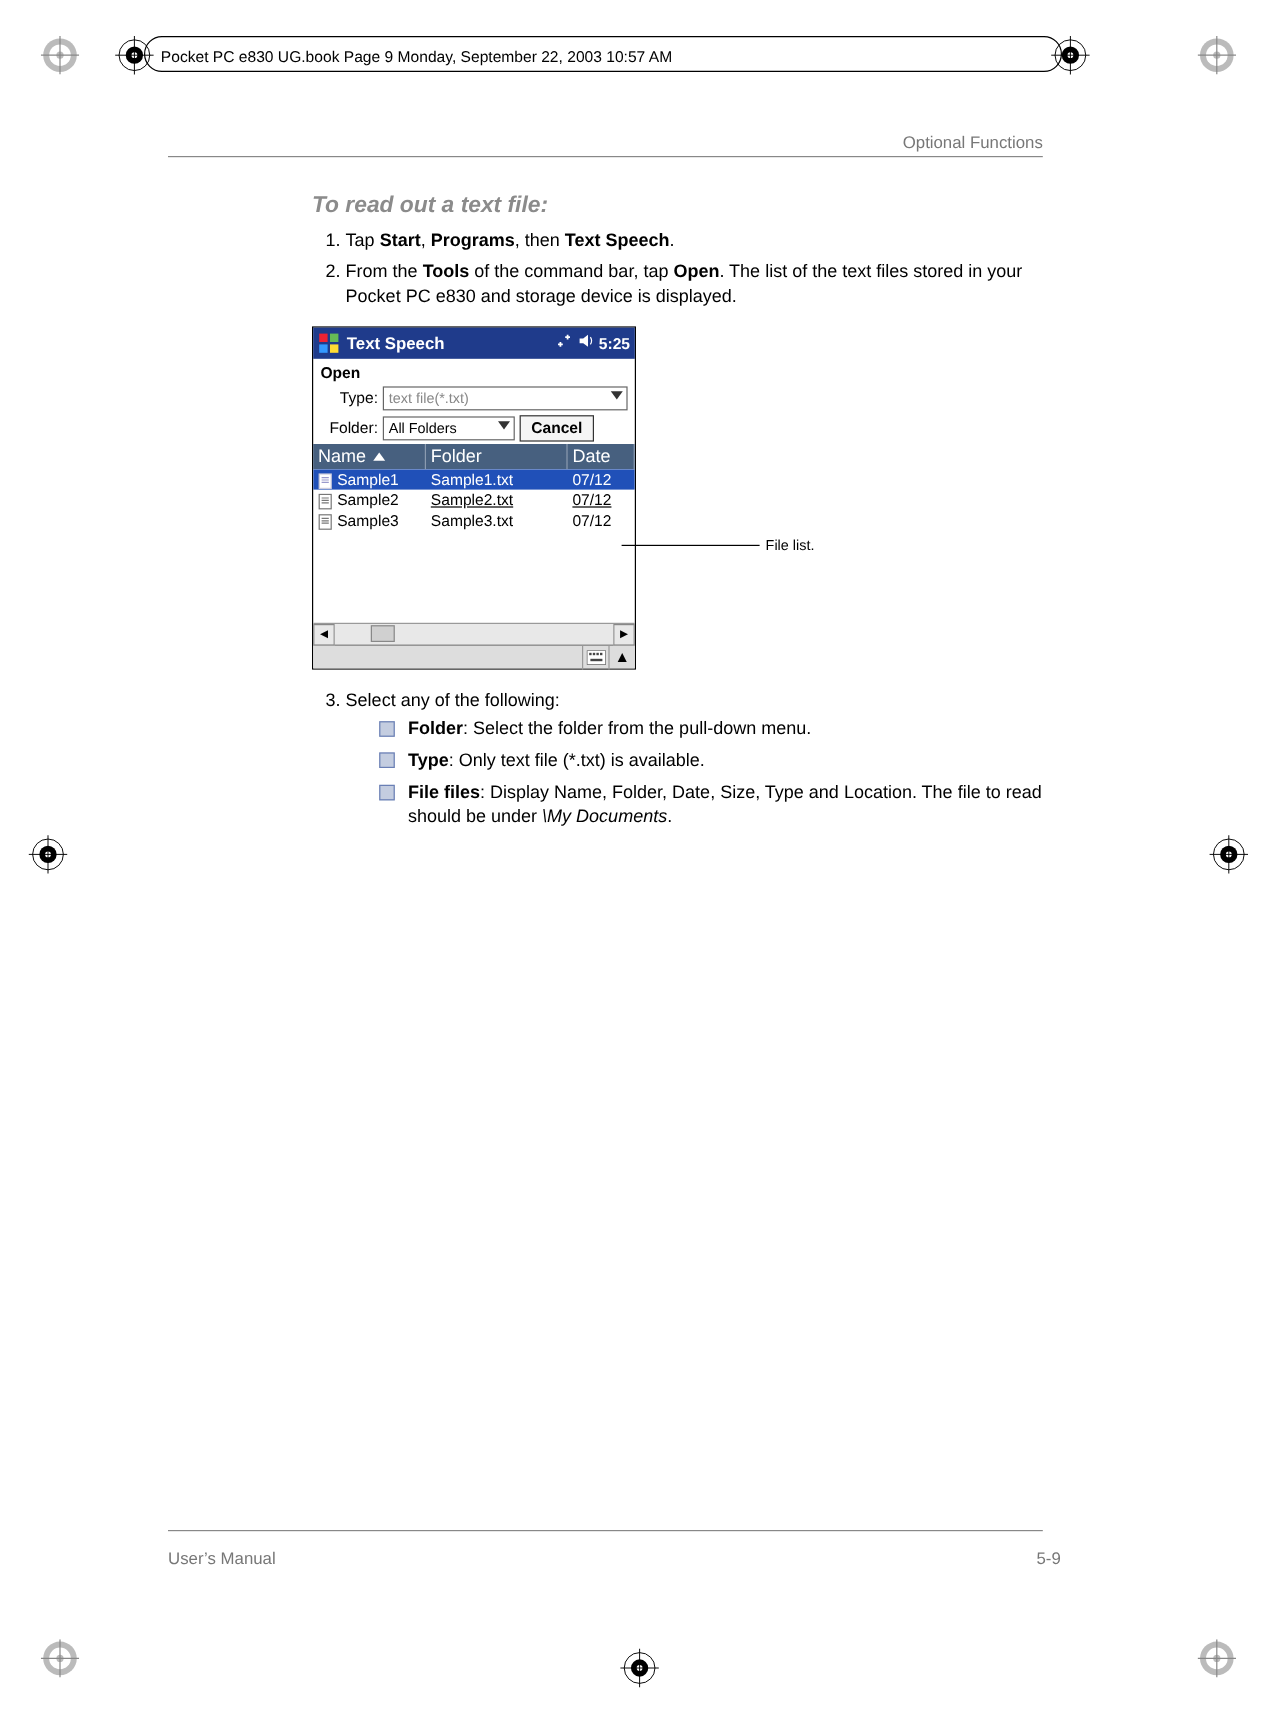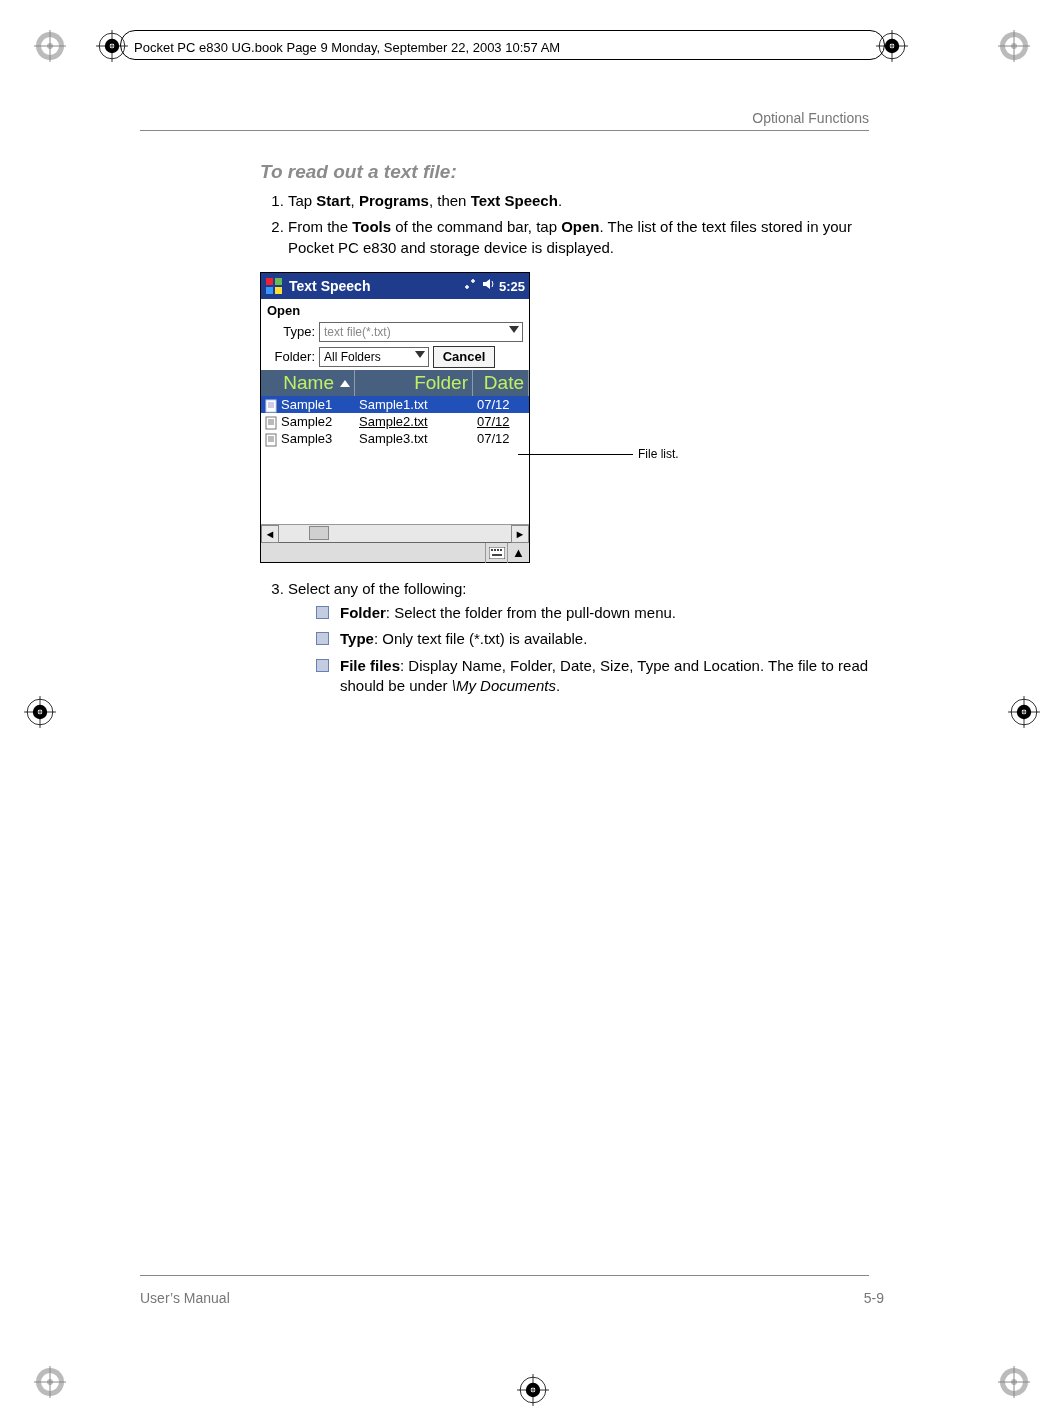--- a/index.html
+++ b/index.html
@@ -127,23 +127,22 @@
     width: 62px; height: 22px;
     border: 1px solid #333;
     display:flex; align-items:center; justify-content:center;
     font-weight: bold;
     background: #f5f5f5;
     font-size: 13px;
   }
   .pda-table-head {
     display: flex;
     background: #47607f;
-    color: #bef264;
-    font-size: 19px;
-    text-align: right;
+    color: #ffffff;
+    font-size: 15px;
   }
   .pda-table-head > div {
     border-right: 1px solid #8b9bb0;
     padding: 2px 4px;
   }
   .col-name { width: 94px; }
   .col-folder { width: 118px; }
   .col-date { flex: 1; }
   .sort-tri {
     display:inline-block;

